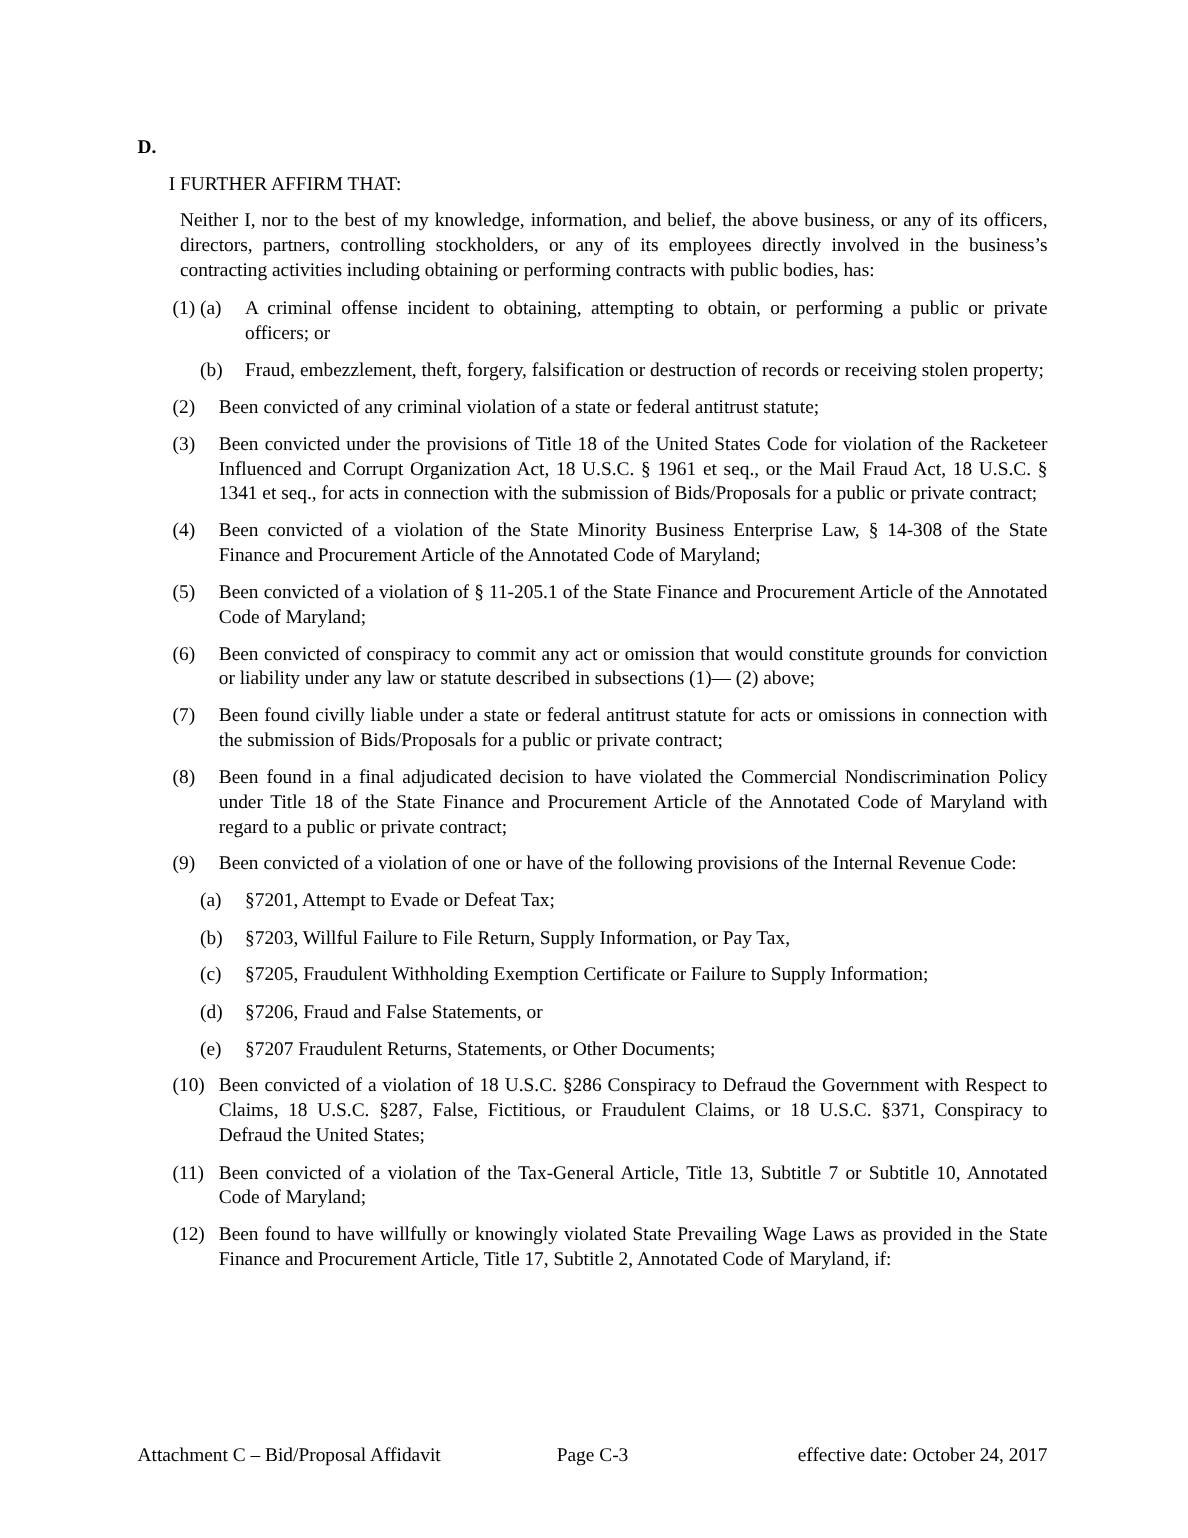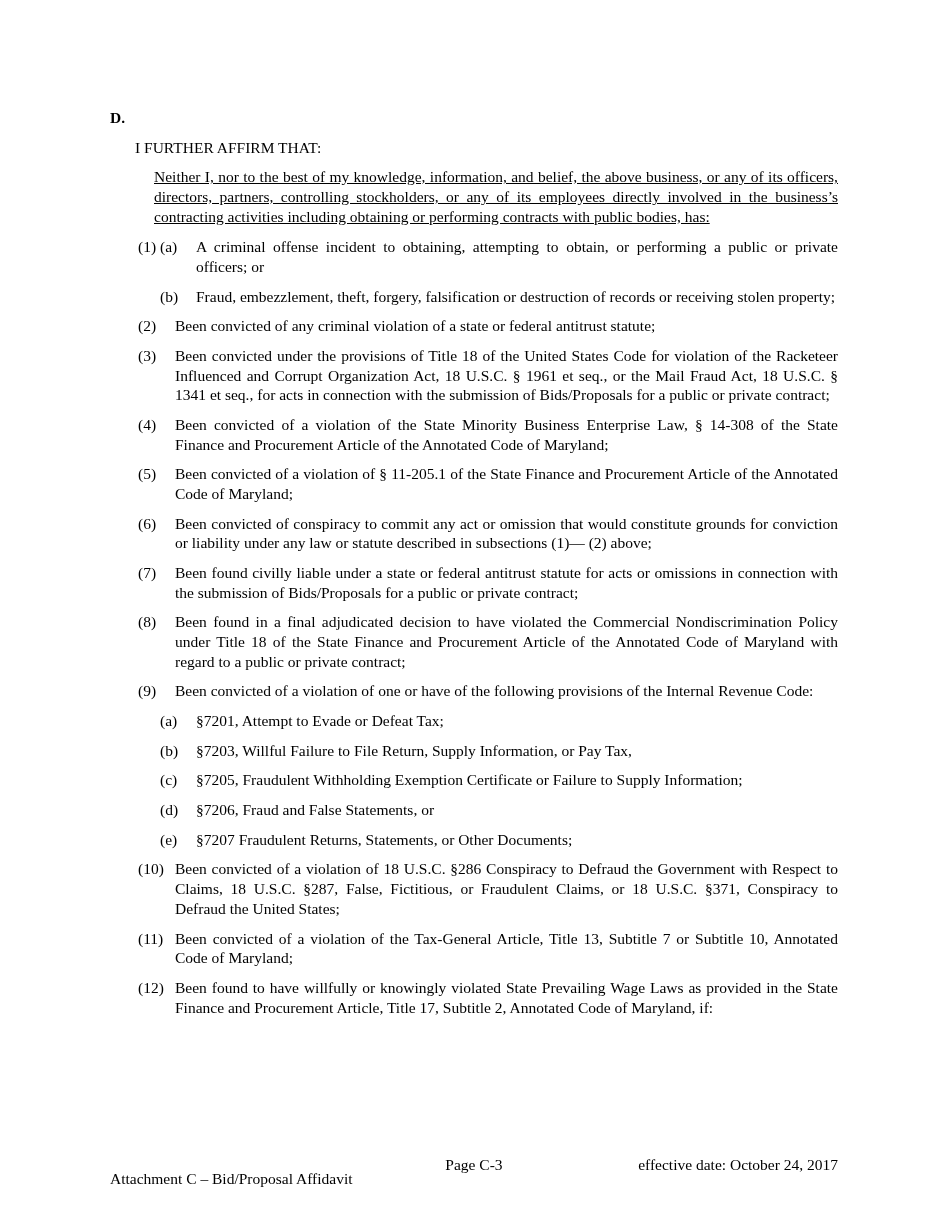--- a/index.html
+++ b/index.html
@@ -23,24 +23,23 @@
     right: 112px;
   }
   .heading {
     display: flex;
     font-weight: bold;
     margin-bottom: 10px;
   }
   .heading .d-label { width: 60px; flex: 0 0 60px; }
   .affirm-line { margin-left: 25px; margin-bottom: 10px; }
   .intro-paragraph {
-    margin-left: 44px;
+    margin-left: 34px;
     margin-bottom: 11px;
     text-align: justify;
-    text-decoration: underline;
   }
   .item {
     position: relative;
     margin-left: 28px;
     padding-left: 37px;
     margin-top: 10px;
   }
   .item > .num { position: absolute; left: 0; top: 0; }
   .item-text { text-align: justify; }
   .subitem {
@@ -52,21 +51,21 @@
   .subitem > .letter { position: absolute; left: 0; top: 0; }
   .subtext { text-align: justify; }
   .footer {
     position: absolute;
     left: 110px;
     right: 112px;
     top: 1155px;
     height: 20px;
   }
   .footer .f-center { text-align: center; }
-  .footer .f-left { position: absolute; left: 0; top: 14px; }
+  .footer .f-left { position: absolute; left: 0; top: 0; }
   .footer .f-right { position: absolute; right: 0; top: 0; }
 </style>
 </head>
 <body>
 
 <div class="page">
   <div class="content">
 
     <div class="heading">
       <span class="d-label">D.</span>

